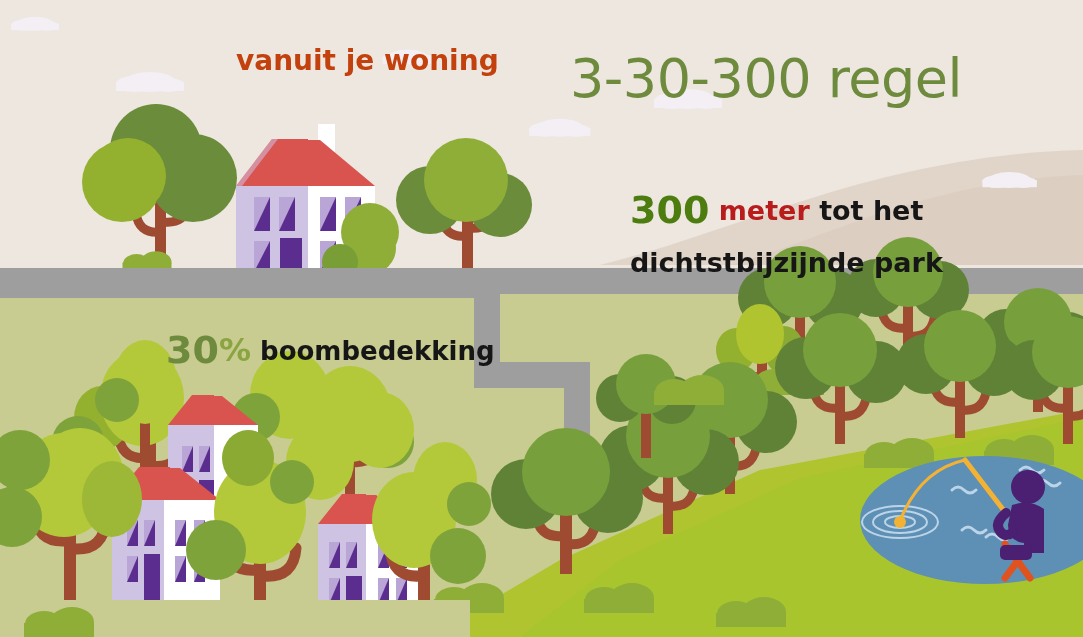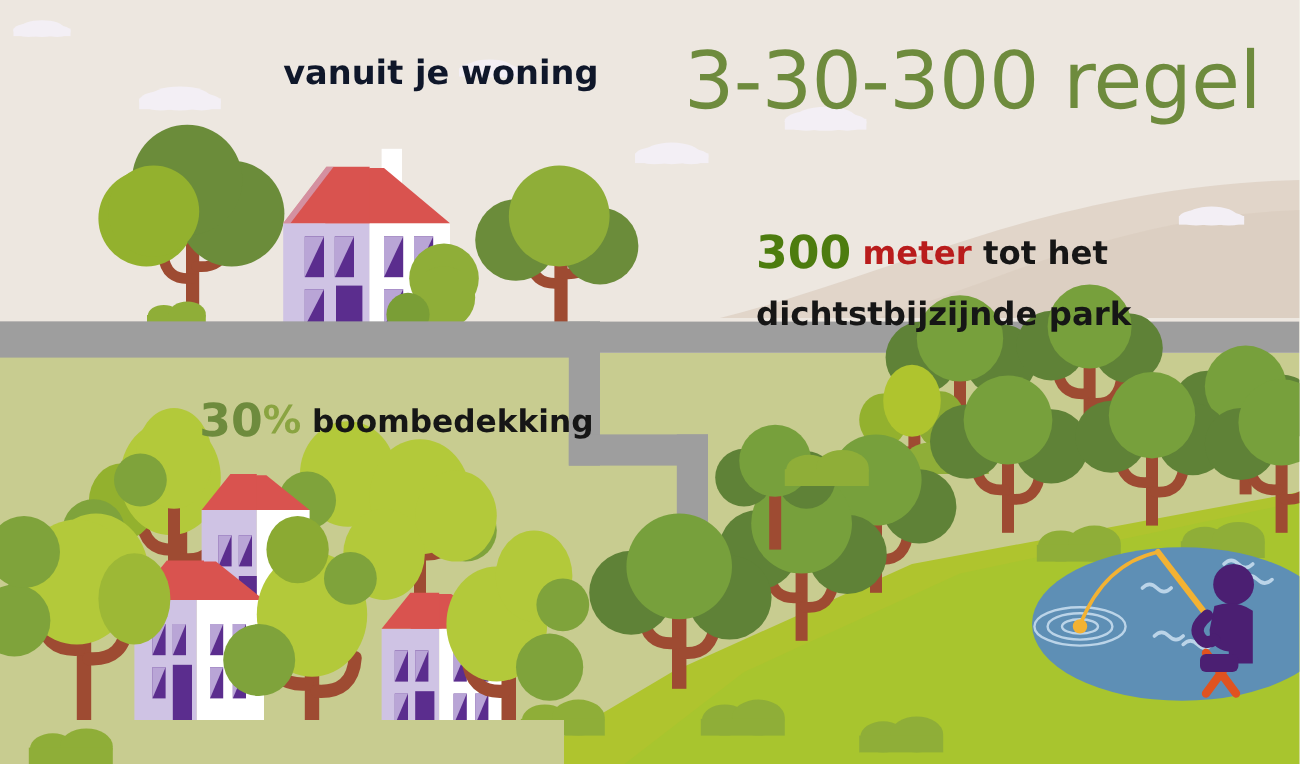--- a/index.html
+++ b/index.html
@@ -10,27 +10,27 @@
     position:relative;
     width:1083px;height:637px;
     overflow:hidden;
     background:#EDE7E0;
   }
   #stage svg{position:absolute;left:0;top:0;width:1083px;height:637px;display:block;}
 
   .txt{position:absolute;white-space:nowrap;line-height:1.08;}
 
   
-  #title-block{left:570px;top:32px;font-size:66px;font-weight:400;color:#6E8B3D;
+  #title-block{left:570px;top:50px;font-size:54px;font-weight:400;color:#6E8B3D;
                letter-spacing:-0.5px;font-family:"DejaVu Sans","Liberation Sans",sans-serif;}
 
   
   #callout-3{left:236px;top:44px;}
   #callout-3 .l1{font-size:28px;font-weight:700;color:#161616;}
-  #callout-3 .l2{font-size:28px;font-weight:700;color:#0f172a;margin-top:2px;}
+  #callout-3 .l2{font-size:28px;font-weight:700;color:#c2410c;margin-top:2px;}
   #callout-3 .num{font-size:40px;font-weight:700;color:#6E8B3D;vertical-align:-3px;}
   #callout-3 .unit{color:#7E9B4A;font-weight:700;}
 
   
   #callout-300{left:630px;top:190px;}
   #callout-300 .l1{font-size:27px;font-weight:700;color:#161616;}
   #callout-300 .l2{font-size:27px;font-weight:700;color:#161616;margin-top:17px;}
   #callout-300 .num{font-size:38px;font-weight:700;color:#4d7c0f;vertical-align:-3px;}
   #callout-300 .unit{color:#b91c1c;font-weight:700;}
 

